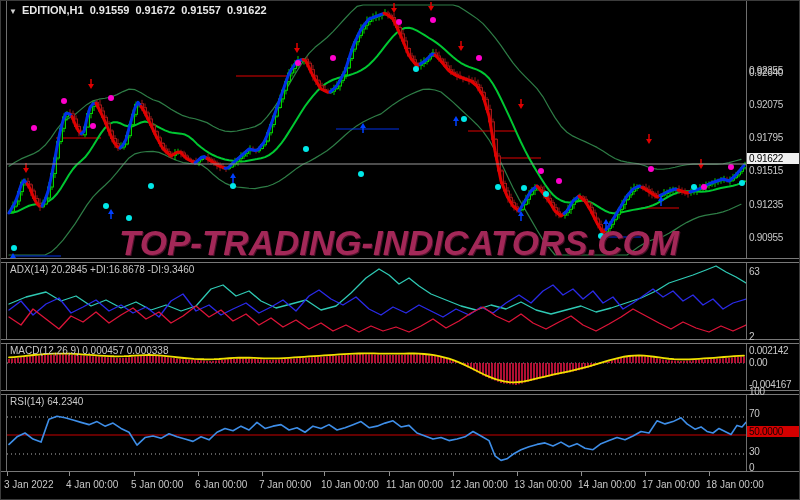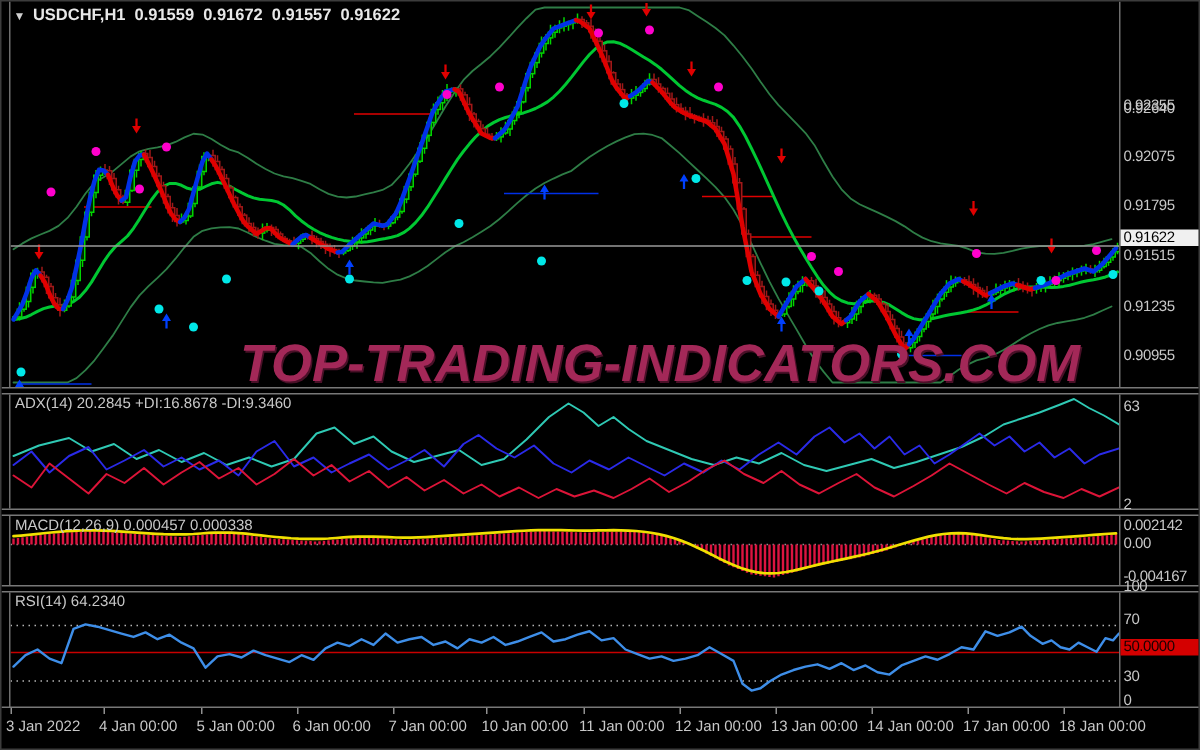--- a/index.html
+++ b/index.html
@@ -8,21 +8,21 @@
   #chart-svg{position:absolute;left:0;top:0;z-index:1;}
   .hdr{position:absolute;left:8px;z-index:6;color:#e8e8e8;font-size:11px;white-space:nowrap;}
   #hdr-line1{top:3px;font-weight:bold;}
   #hdr-line1 .num{margin-left:6px;font-weight:bold;}
   #hdr-line2{top:17px;font-weight:normal;color:#dcdcdc;}
   .dd{font-size:8px;margin-right:5px;color:#d0d0d0;}
   .ind-label{position:absolute;left:9px;z-index:6;color:#c8c8c8;font-size:10px;white-space:nowrap;}
   #adx-label{top:263px;} #macd-label{top:344px;} #rsi-label{top:395px;}
   #watermark{position:absolute;left:118px;top:222px;width:580px;z-index:7;
      color:#a32858;font-size:35px;font-weight:800;font-style:italic;letter-spacing:0px;
-     white-space:nowrap;text-shadow:1px 1px 0 #4a1028;margin-left:41px;}
+     white-space:nowrap;text-shadow:1px 1px 0 #4a1028;}
   #price-scale{position:absolute;left:746px;top:0;width:54px;height:471px;z-index:5;}
   .scale-lbl{position:absolute;left:2px;color:#c8c8c8;font-size:10px;white-space:nowrap;letter-spacing:-0.3px;}
   .scale-lbl.boxed{left:0;background:#f0f0f0;color:#000;padding:0 2px 0 2px;width:50px;}
   .scale-lbl.redbox{left:0;background:#d40000;color:#1a0000;padding:0 2px;width:50px;}
   #time-axis{position:absolute;left:0;top:471px;width:800px;height:29px;z-index:5;}
   .t-lbl{position:absolute;top:7px;color:#c8c8c8;font-size:10px;white-space:nowrap;}
   .t-tick{position:absolute;top:0;width:1px;height:4px;background:#909090;}
   .splitter{position:absolute;left:0;width:800px;height:5px;z-index:4;background:#000;
             border-top:1px solid #787878;border-bottom:1px solid #787878;box-sizing:border-box;}
   #axis-line{position:absolute;left:0;top:470px;width:800px;height:1px;background:#787878;z-index:4;}
@@ -932,21 +932,21 @@
   </svg>
 
   <div class="vline" style="left:5px"></div>
   <div class="vline" style="left:745px"></div>
   <div class="splitter" style="top:257px"></div>
   <div class="splitter" style="top:338px"></div>
   <div class="splitter" style="top:389px"></div>
   <div id="axis-line"></div>
 
   <div class="hdr" id="hdr-line1">
-    <span class="dd">▼</span><span>USDCHF,H1</span><span class="num">0.91559</span><span class="num">0.91672</span><span class="num">0.91557</span><span class="num">0.91622</span>
+    <span class="dd">▼</span><span>EDITION,H1</span><span class="num">0.91559</span><span class="num">0.91672</span><span class="num">0.91557</span><span class="num">0.91622</span>
   </div>
 
   <div class="ind-label" id="adx-label">ADX(14) 20.2845 +DI:16.8678 -DI:9.3460</div>
   <div class="ind-label" id="macd-label">MACD(12,26,9) 0.000457 0.000338</div>
   <div class="ind-label" id="rsi-label">RSI(14) 64.2340</div>
 
   <div id="watermark">TOP-TRADING-INDICATORS.COM</div>
 
   <div id="price-scale">
       <div class="scale-lbl" style="top: 27px; margin-top: 39px;">0.92640</div>

